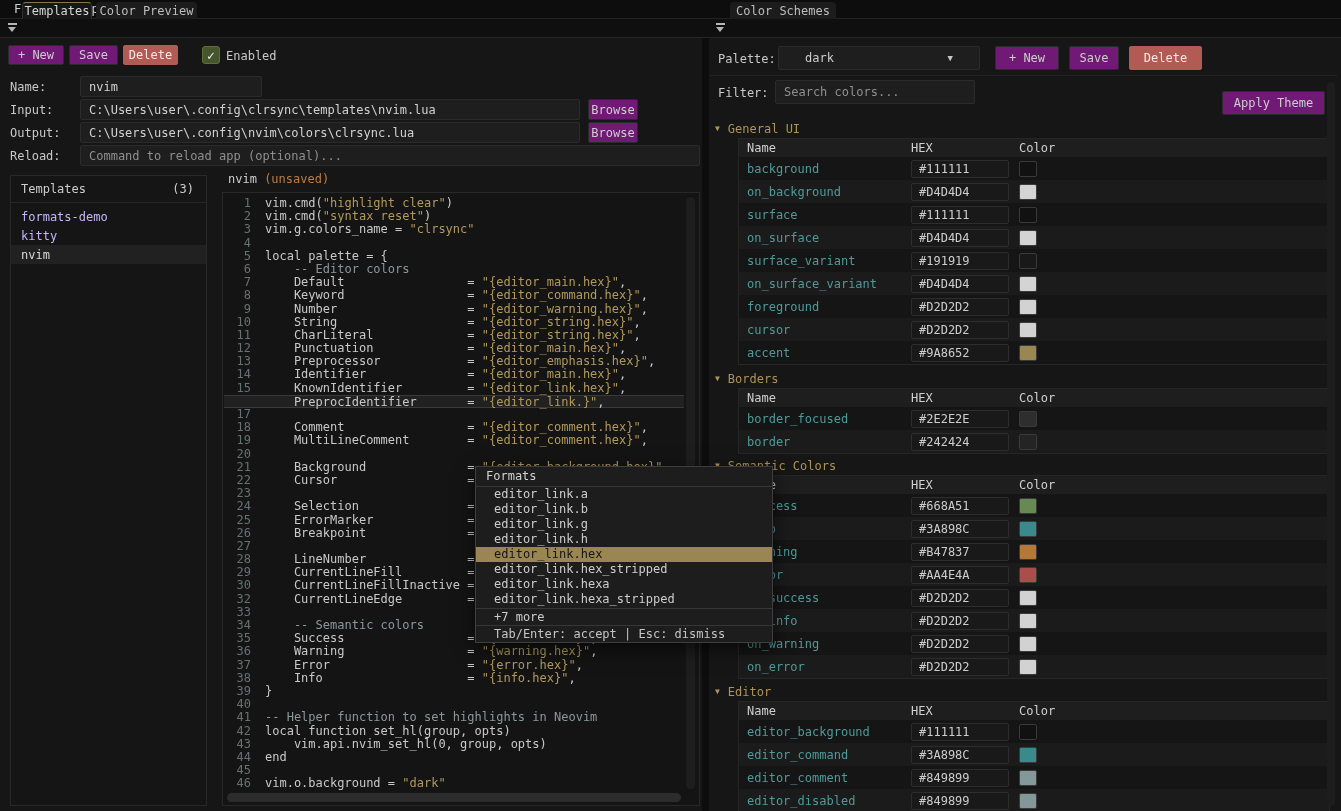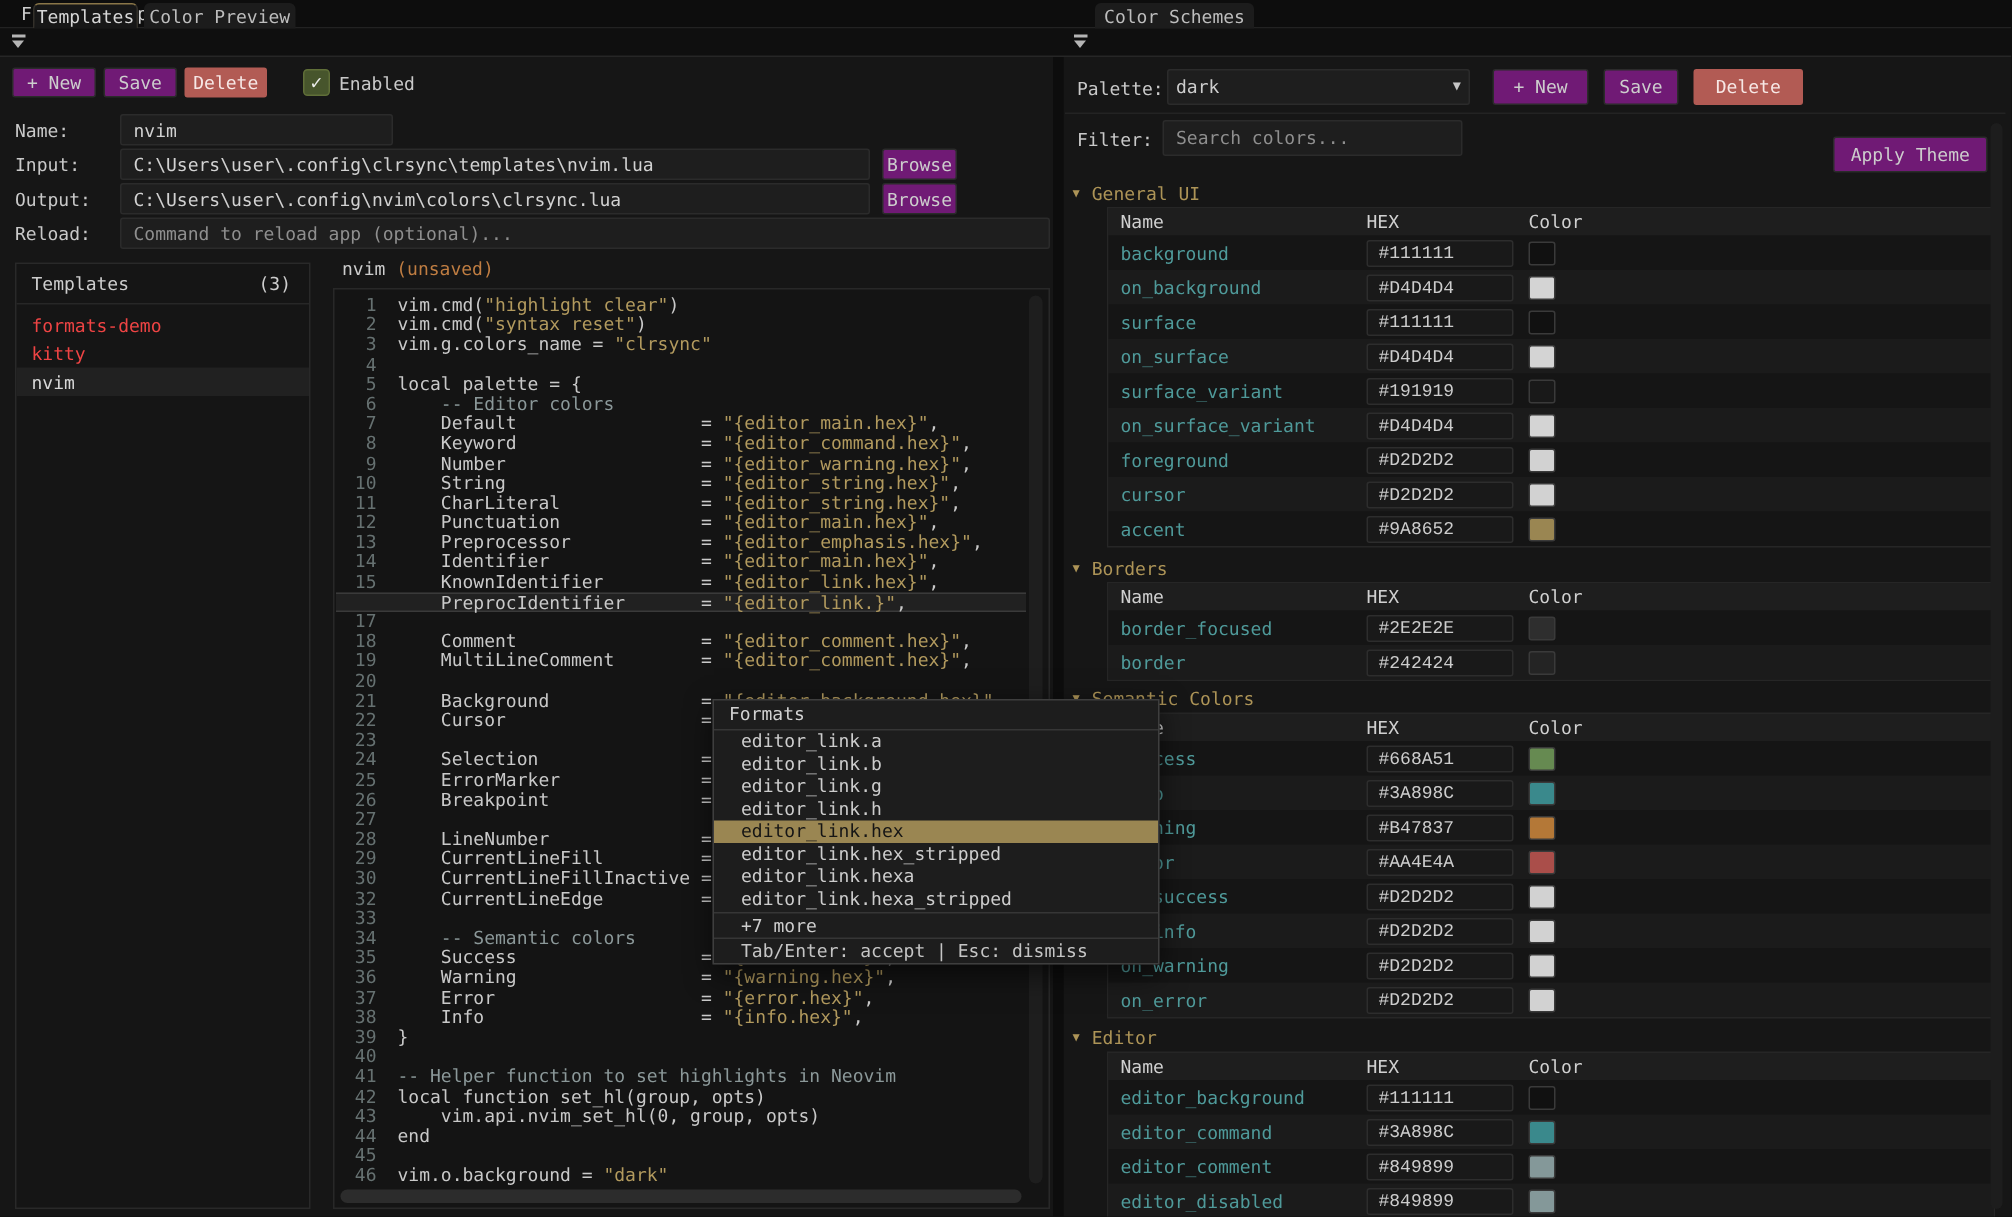--- a/index.html
+++ b/index.html
@@ -37,21 +37,21 @@
            font-family:"DejaVu Sans Mono",monospace; font-size:12px; padding:0 8px; outline:none; }
   .field::placeholder { color:#8f8f8f; }
   .label { color:#c9c9c9; }
   .checkbox { width:18px; height:18px; background:#47552c; border:1px solid #606f38; border-radius:3px;
               display:flex; align-items:center; justify-content:center; color:#ececec; font-size:13px; }
 
   
   .tlist { left:10px; top:175px; width:197px; height:631px; background:#151515; border:1px solid #292929; }
   .tlist-head { height:27px; display:flex; align-items:center; justify-content:space-between;
                 padding:0 12px 0 10px; border-bottom:1px solid #272727; }
-  .titem { height:19px; display:flex; align-items:center; padding-left:10px; color:#ef4444; }
+  .titem { height:19px; display:flex; align-items:center; padding-left:10px; color:#c4b5fd; }
   .titem.sel { background:#212121; color:#d8d8d8; }
 
   
   .ed-title { left:228px; top:172px; }
   .ed-title .unsaved { color:#bf7d42; }
   .codebox { left:222px; top:192px; width:478px; height:614px; background:#141414;
              border:1px solid #282828; overflow:hidden; }
   .lines { position:absolute; left:1px; top:4px; width:460px; }
   .code-line { display:flex; height:13.2px; line-height:13.2px; }
   .code-line .ln { width:27px; text-align:right; color:#667171; flex:none; }
@@ -66,36 +66,36 @@
            border:1px solid #3e3e3e; z-index:6; box-shadow:0 6px 18px rgba(0,0,0,.6); }
   .popup-title { height:20px; line-height:19px; padding-left:10px; color:#d2d2d2; border-bottom:1px solid #363636; }
   .pitem { height:15px; line-height:15px; padding-left:18px; color:#cdcdcd; }
   .pitem.sel { background:#9a8652; color:#151515; }
   .pmore { height:17px; line-height:16px; padding-left:18px; border-top:1px solid #363636; margin-top:1px; }
   .phint { height:18px; line-height:17px; padding-left:18px; border-top:1px solid #363636; color:#c5c5c5; }
 
   
   .rsep { left:710px; top:75px; width:627px; height:1px; background:#232323; }
   .select { display:flex; align-items:center; justify-content:space-between; background:#1e1e1e;
-            border:1px solid #2b2b2b; border-radius:2px; padding:0 5px; }
+            border:1px solid #2b2b2b; border-radius:2px; padding:0 26px; }
   .select .arrow { font-size:9px; color:#c5c5c5; }
   .rscroll { left:1327px; top:82px; width:8px; height:724px; background:#1d1d1d; border-radius:4px; }
 
   .csection { position:absolute; left:715px; width:616px; }
   .sec-head { height:17px; display:flex; align-items:center; gap:8px; color:#ad9457; }
   .sec-head .tri { font-size:8px; line-height:8px; }
   .ctable { margin-left:23px; margin-top:1px; width:592px; border:1px solid #262626; }
   .chead { height:18px; background:#1e1e1e; display:flex; align-items:center; color:#d0d0d0; }
   .chead .h-name { padding-left:8px; width:172px; }
   .chead .h-hex { width:108px; }
   .crow { height:23px; display:flex; align-items:center; }
   .crow.a { background:#151515; } .crow.b { background:#1b1b1b; }
   .crow .name { width:172px; padding-left:8px; color:#4f9a9a; overflow:hidden; white-space:nowrap; }
   .hexbox { width:98px; height:18px; background:#191919; border:1px solid #2d2d2d; border-radius:2px;
-            display:flex; align-items:center; padding-left:7px; color:#cdcdcd;font-family:Liberation Mono, monospace; }
+            display:flex; align-items:center; padding-left:7px; color:#cdcdcd; }
   .swatch { width:18px; height:16px; margin-left:10px; border:1px solid #3a3a3a; border-radius:2px; }
 </style>
 </head>
 <body>
 
 <div class="abs bg-left"></div>
 <div class="abs bg-right"></div>
 <div class="abs divider"></div>
 
 <div class="abs menubar">

